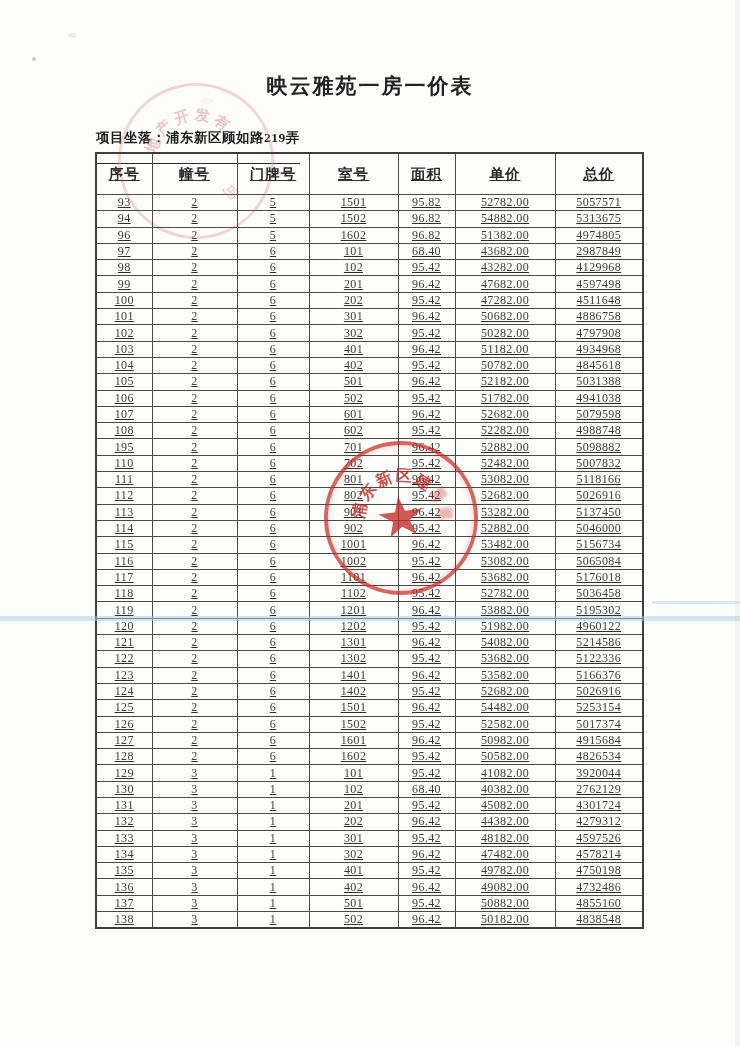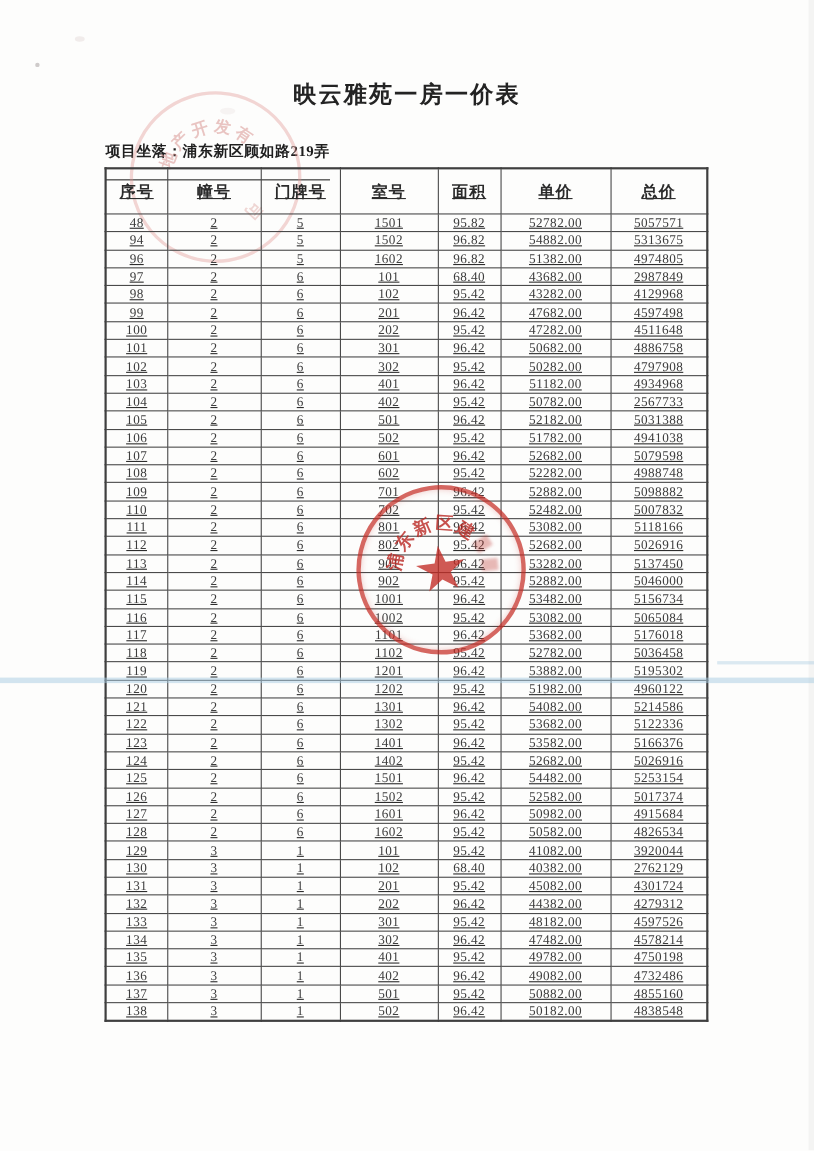--- a/index.html
+++ b/index.html
@@ -115,21 +115,21 @@
           <th>幢号</th>
           <th>门牌号</th>
           <th>室号</th>
           <th>面积</th>
           <th>单价</th>
           <th>总价</th>
         </tr>
     </thead>
     <tbody>
         <tr>
-          <td>48</td>
+          <td>93</td>
           <td>2</td>
           <td>5</td>
           <td>1501</td>
           <td>95.82</td>
           <td>52782.00</td>
           <td>5057571</td>
         </tr>
         <tr>
           <td>94</td>
           <td>2</td>
@@ -211,21 +211,21 @@
           <td>51182.00</td>
           <td>4934968</td>
         </tr>
         <tr>
           <td>104</td>
           <td>2</td>
           <td>6</td>
           <td>402</td>
           <td>95.42</td>
           <td>50782.00</td>
-          <td>2567733</td>
+          <td>4845618</td>
         </tr>
         <tr>
           <td>105</td>
           <td>2</td>
           <td>6</td>
           <td>501</td>
           <td>96.42</td>
           <td>52182.00</td>
           <td>5031388</td>
         </tr>
@@ -250,21 +250,21 @@
         <tr>
           <td>108</td>
           <td>2</td>
           <td>6</td>
           <td>602</td>
           <td>95.42</td>
           <td>52282.00</td>
           <td>4988748</td>
         </tr>
         <tr>
-          <td>109</td>
+          <td>195</td>
           <td>2</td>
           <td>6</td>
           <td>701</td>
           <td>96.42</td>
           <td>52882.00</td>
           <td>5098882</td>
         </tr>
         <tr>
           <td>110</td>
           <td>2</td>

